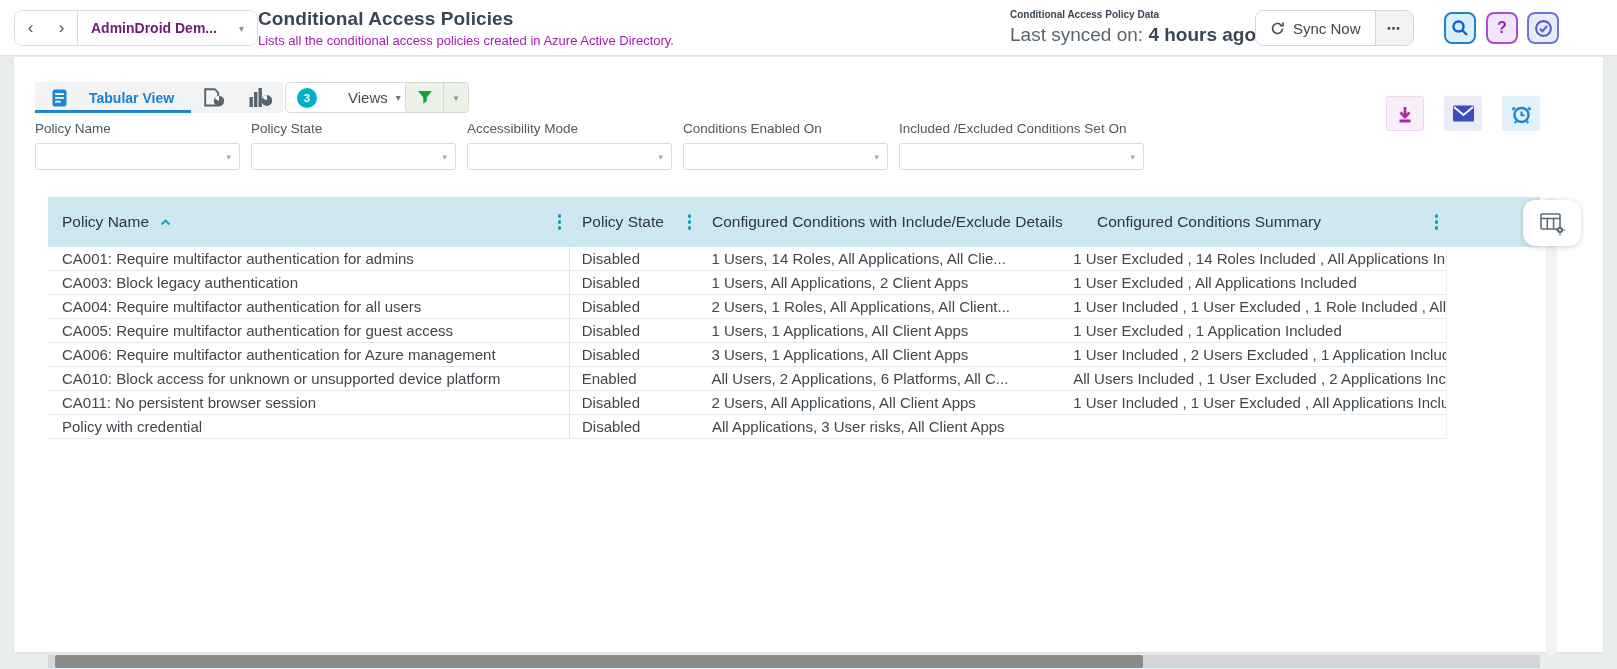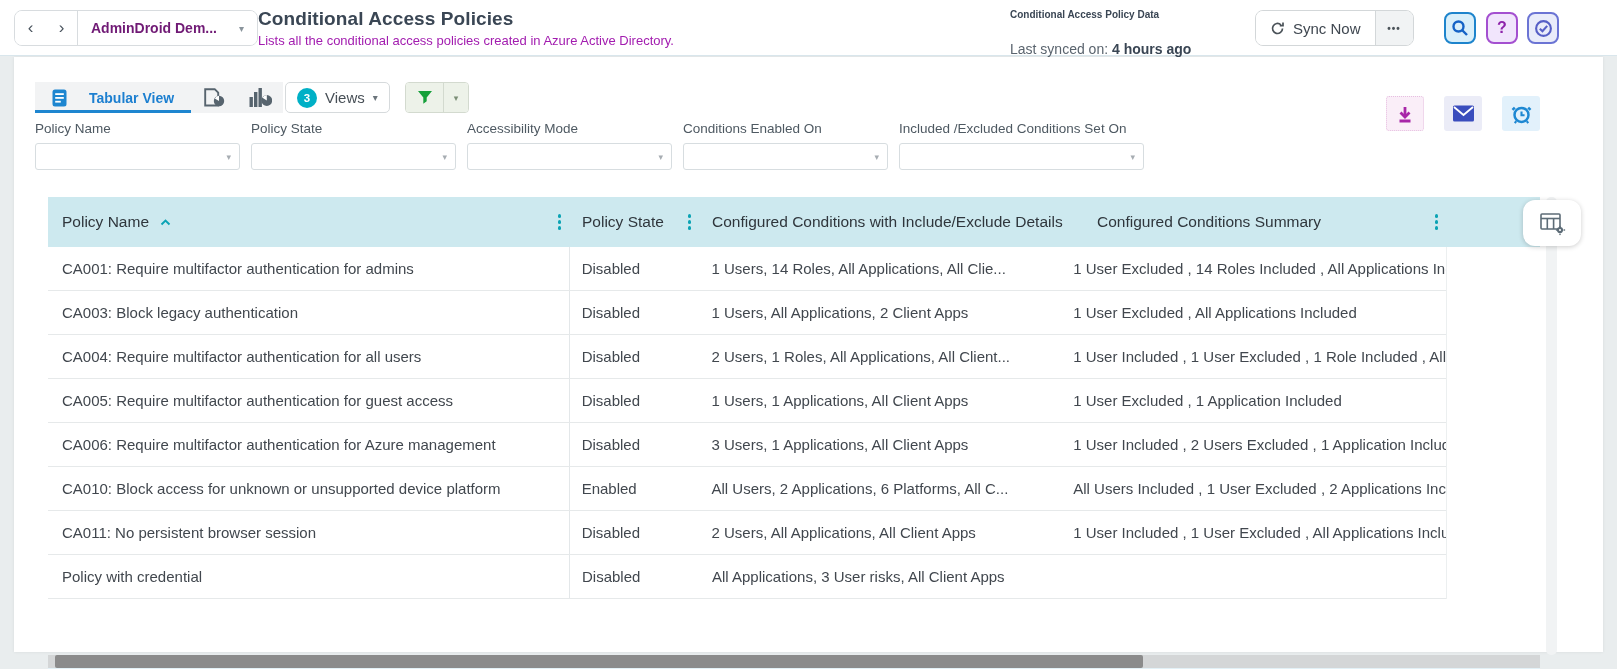--- a/index.html
+++ b/index.html
@@ -14,21 +14,21 @@
   .tenant { display:flex; align-items:center; gap:22px; padding:0 13px; background:#fff; border:none; cursor:pointer; font-family:inherit; }
   .tenant .tlabel { font-size:14px; font-weight:600; color:#701a75; }
   .caret { font-size:10px; color:#8a949c; }
 
   .titleblock { position:absolute; left:258px; top:8px; }
   .titleblock h1 { font-size:19px; font-weight:700; color:#3a4654; letter-spacing:.1px; }
   .titleblock p { font-size:13px; color:#a21caf; margin-top:3px; }
 
   .syncinfo { position:absolute; left:1010px; top:9px; }
   .syncinfo .ds { font-size:10px; font-weight:700; color:#3a4654; }
-  .syncinfo .ls { font-size:14px; color:#5a646e; margin-top:21px; }
+  .syncinfo .ls { font-size:19px; color:#5a646e; margin-top:4px; }
   .syncinfo .ls b { color:#3a4654; }
 
   .syncgroup { position:absolute; left:1255px; top:10px; height:36px; display:flex; border:1px solid #d3d7d9; border-radius:8px; overflow:hidden; background:#fff; }
   .syncbtn { display:flex; align-items:center; gap:8px; padding:0 14px; background:#fff; border:none; font-family:inherit; font-size:15px; color:#3f4750; cursor:pointer; }
   .morebtn { width:38px; background:#f1f3f4; border:none; border-left:1px solid #d3d7d9; font-size:10px; font-weight:700; color:#4a5258; letter-spacing:1px; cursor:pointer; }
 
   .iconbtn { position:absolute; top:12px; width:32px; height:32px; border-radius:8px; display:flex; align-items:center; justify-content:center; cursor:pointer; background:#fff; }
   .iconbtn.search { left:1444px; border:2px solid #1d84cc; background:#d9effa; }
   .iconbtn.help   { left:1486px; border:2px solid #a44fd0; background:#f1e5fc; font-size:16px; font-weight:700; color:#8e24aa; }
   .iconbtn.sched  { left:1527px; border:2px solid #6b74d4; background:#e9ecfa; }
@@ -37,21 +37,21 @@
   .card { position:absolute; left:14px; top:57px; width:1589px; height:595px; background:#fff; box-shadow:0 0 3px rgba(0,0,0,.08); }
 
   
   .tabgroup { position:absolute; left:21px; top:25px; height:31px; display:flex; background:#f2f3f4; }
   .tab { display:flex; align-items:center; gap:22px; padding:0 17px; font-size:14px; font-weight:600; color:#1c7fd0; cursor:pointer; }
   .tab.active { box-shadow: inset 0 -3px 0 #1e86d0; }
   .tabicon { width:46px; display:flex; align-items:center; justify-content:center; cursor:pointer; }
 
   .viewsbtn { position:absolute; left:271px; top:25px; height:31px; display:flex; align-items:center; gap:8px; padding:0 11px; background:#fff; border:1px solid #d6dadc; border-radius:5px; cursor:pointer; font-family:inherit; }
   .viewsbadge { width:20px; height:20px; border-radius:50%; background:#00b0c6; color:#fff; font-size:11.5px; font-weight:700; display:flex; align-items:center; justify-content:center; }
-  .viewslabel { font-size:15px; color:#474f56; }
+  .viewslabel { font-size:15px; color:#474f56;margin-left:23px; }
   .viewsbtn .caret { color:#6c757c; }
 
   .filterbtn { position:absolute; left:391px; top:25px; height:31px; display:flex; border:1px solid #d3dacf; border-radius:4px; overflow:hidden; }
   .filterbtn .seg { display:flex; align-items:center; justify-content:center; background:#edf2e9; cursor:pointer; }
   .filterbtn .seg.funnel { width:37px; }
   .filterbtn .seg.dd { width:25px; border-left:1px solid #d3dacf; }
   .filterbtn .caret { font-size:9px; color:#7c8f77; }
 
   .exporticons { position:absolute; right:63px; top:39px; display:flex; gap:20px; }
   .expbtn { width:38px; height:35px; border-radius:3px; display:flex; align-items:center; justify-content:center; cursor:pointer; border:none; }
@@ -74,21 +74,21 @@
   .th .lbl { display:flex; align-items:center; gap:11px; }
   .c0 { width:522px; padding-left:14px; }
   .c1 { width:130px; padding-left:12px; }
   .c2 { width:362px; padding-left:12px; }
   .c3 { width:385px; padding-left:12px; }
   .cfill { flex:1; }
   .dots { display:flex; flex-direction:column; gap:2.5px; padding:0 9px; cursor:pointer; }
   .dots i { width:3.5px; height:3.5px; border-radius:50%; background:#0ba3b4; }
 
   .tbody { width:1399px; border-right:1px solid #eceff0; }
-  .trow { display:flex; height:44px; align-items:center; border-bottom:1px solid #e6e9ea; background:#fff; cursor:pointer; }
+  .trow { display:flex; height:24px; align-items:center; border-bottom:1px solid #e6e9ea; background:#fff; cursor:pointer; }
   .td { font-size:15px; color:#41474e; white-space:nowrap; overflow:hidden; }
   .trow .c0 { border-right:1px solid #e3e7e9; height:100%; display:flex; align-items:center; }
 
   .colchooser { position:absolute; left:1475px; top:3px; width:58px; height:46px; background:#fff; border:none; border-radius:12px; box-shadow:0 1px 5px rgba(0,0,0,.2); display:flex; align-items:center; justify-content:center; cursor:pointer; z-index:3; }
 
   
   .hscroll { position:absolute; left:34px; top:598px; width:1492px; height:13px; background:#d4d6d7; }
   .hthumb { position:absolute; left:7px; top:0; width:1088px; height:13px; background:#8b8b8b; border-radius:2px; cursor:grab; }
   .vscroll { position:absolute; left:1532px; top:140px; width:11px; height:458px; background:#f1f3f4; border-radius:5px; }
 

